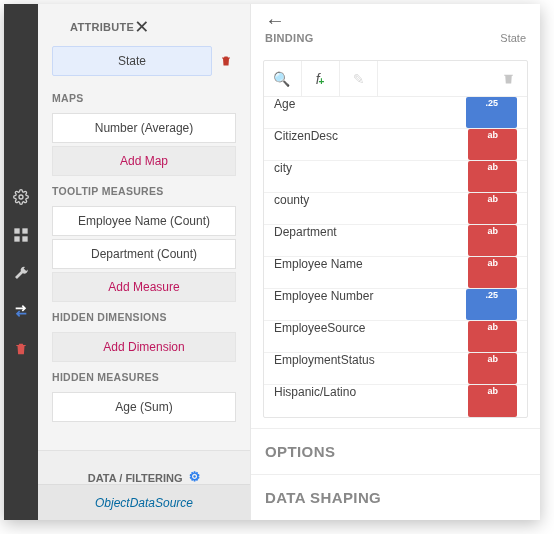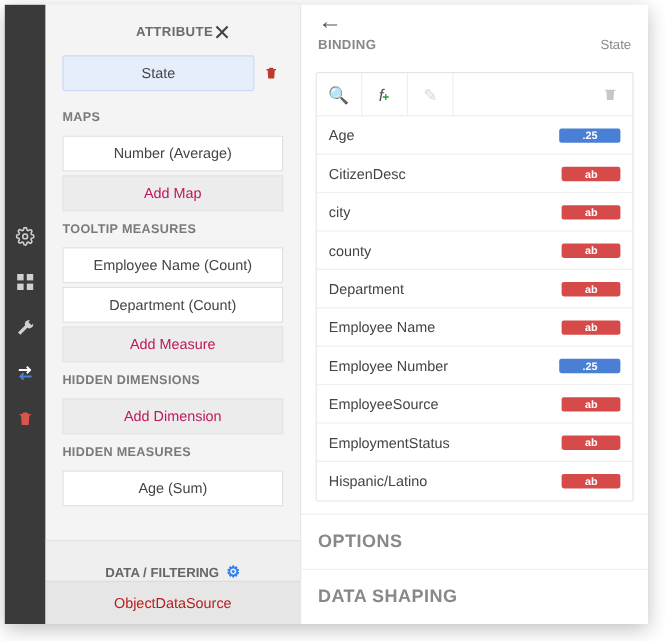--- a/index.html
+++ b/index.html
@@ -2,46 +2,46 @@
 <html><head>
 <meta charset="utf-8">
 <style>
   * { box-sizing: border-box; margin: 0; padding: 0; font-family: -apple-system, "Segoe UI", Arial, sans-serif; }
   body { width: 554px; height: 534px; background: #fff; position: relative; overflow: hidden; }
   .shadow-wrap { position:absolute; top:4px; left:4px; right:14px; bottom:14px; box-shadow: 0 4px 16px rgba(0,0,0,.25); background:#fff; display:flex; }
   .iconbar { width:34px; background:#3a3a3a; display:flex; flex-direction:column; padding-top:174px; }
   .iconbar .tool { width:34px; height:38px; display:flex; align-items:center; justify-content:center; color:#d0d0d0; font-size:16px; }
   .iconbar .tool.danger { color:#d9534f; }
   .left-panel { width:212px; background:#f4f4f4; display:flex; flex-direction:column; overflow:hidden; }
-  .lp-head { display:flex; align-items:center; justify-content:center; padding:12px 14px 8px 32px; }
+  .lp-head { display:flex; align-items:center; justify-content:flex-start; padding:12px 14px 8px 32px; }
   .lp-head .title { font-size:11px; font-weight:600; color:#6b6b6b; letter-spacing:.3px; }
   .lp-head .close { font-size:18px; color:#444; }
   .chip-row { display:flex; align-items:center; gap:8px; padding:0 14px 10px 14px; }
   .chip-state { flex:1; height:30px; background:#e6eefc; border:1px solid #c9d9f7; border-radius:2px; display:flex; align-items:center; justify-content:center; font-size:12px; color:#444; }
   .chip-del { color:#c0392b; font-size:13px; width:16px; text-align:center; }
   .section-title { font-size:10.5px; font-weight:600; color:#7a7a7a; letter-spacing:.3px; padding:6px 14px 6px 14px; }
   .item-box { margin:3px 14px; height:30px; background:#fff; border:1px solid #e0e0e0; display:flex; align-items:center; justify-content:center; font-size:12px; color:#444; }
   .item-box.ghost { background:#ececec; color:#be185d; border-color:#e4e4e4; }
   .df-bar { margin-top:auto; background:#efefef; border-top:1px solid #e1e1e1; display:flex; align-items:flex-end; justify-content:center; gap:6px; height:34px; font-size:11px; font-weight:600; color:#666; }
   .df-bar .gear { color:#2f80ed; font-size:13px; }
-  .ods { background:#e6e6e6; height:36px; display:flex; align-items:center; justify-content:center; font-size:12px; color:#b91c1c; border-top:1px solid #dcdcdc; }
+  .ods { background:#e6e6e6; height:36px; display:flex; align-items:center; justify-content:center; font-size:12px; color:#0369a1; border-top:1px solid #dcdcdc;font-style:italic; }
   .right-panel { flex:1; background:#fff; display:flex; flex-direction:column; border-left:1px solid #e7e7e7; overflow:hidden; }
   .rp-top { height:44px; display:flex; align-items:center; padding:0 14px; }
   .rp-back { font-size:20px; color:#555; }
   .rp-head { display:flex; align-items:flex-end; justify-content:space-between; padding:0 14px 10px 14px; }
   .rp-head .h { font-size:11px; font-weight:600; color:#888; letter-spacing:.3px; }
   .rp-head .state { font-size:11px; color:#888; }
   .rp-box { margin:6px 12px 10px 12px; border:1px solid #e5e5e5; border-radius:2px; }
   .rp-tools { height:36px; display:flex; align-items:center; border-bottom:1px solid #eee; }
   .rp-tools .tcell { width:38px; height:100%; display:flex; align-items:center; justify-content:center; color:#888; font-size:14px; border-right:1px solid #eee; }
   .rp-tools .tcell.fplus { position:relative; font-style:italic; color:#555; }
   .rp-tools .tcell.fplus .plus { color:#2aa13b; font-size:10px; position:relative; top:3px; left:-1px; font-style:normal; font-weight:bold; }
   .rp-tools .spacer { flex:1; }
   .rp-tools .trash { width:38px; display:flex; align-items:center; justify-content:center; color:#c6c6c6; }
-  .field-row { height:32px; display:flex; align-items:center; justify-content:space-between; padding:0 10px; border-bottom:1px solid #f0f0f0; font-size:12px; color:#444; }
+  .field-row { height:32px; display:flex; justify-content:space-between; padding:0 10px; border-bottom:1px solid #f0f0f0; font-size:12px; color:#444; }
   .field-row:last-child { border-bottom:none; }
   .badge { font-size:9px; font-weight:700; color:#fff; border-radius:2px; padding:1px 19px; min-width:18px; text-align:center; }
   .badge.num { background:#4a7fd6; }
   .badge.txt { background:#d64a4a; }
   .rp-section { border-top:1px solid #eee; padding:14px 14px; font-size:15px; font-weight:600; color:#888; letter-spacing:.4px; }
   svg { display:block; }
 </style>
 </head>
 <body>
 

